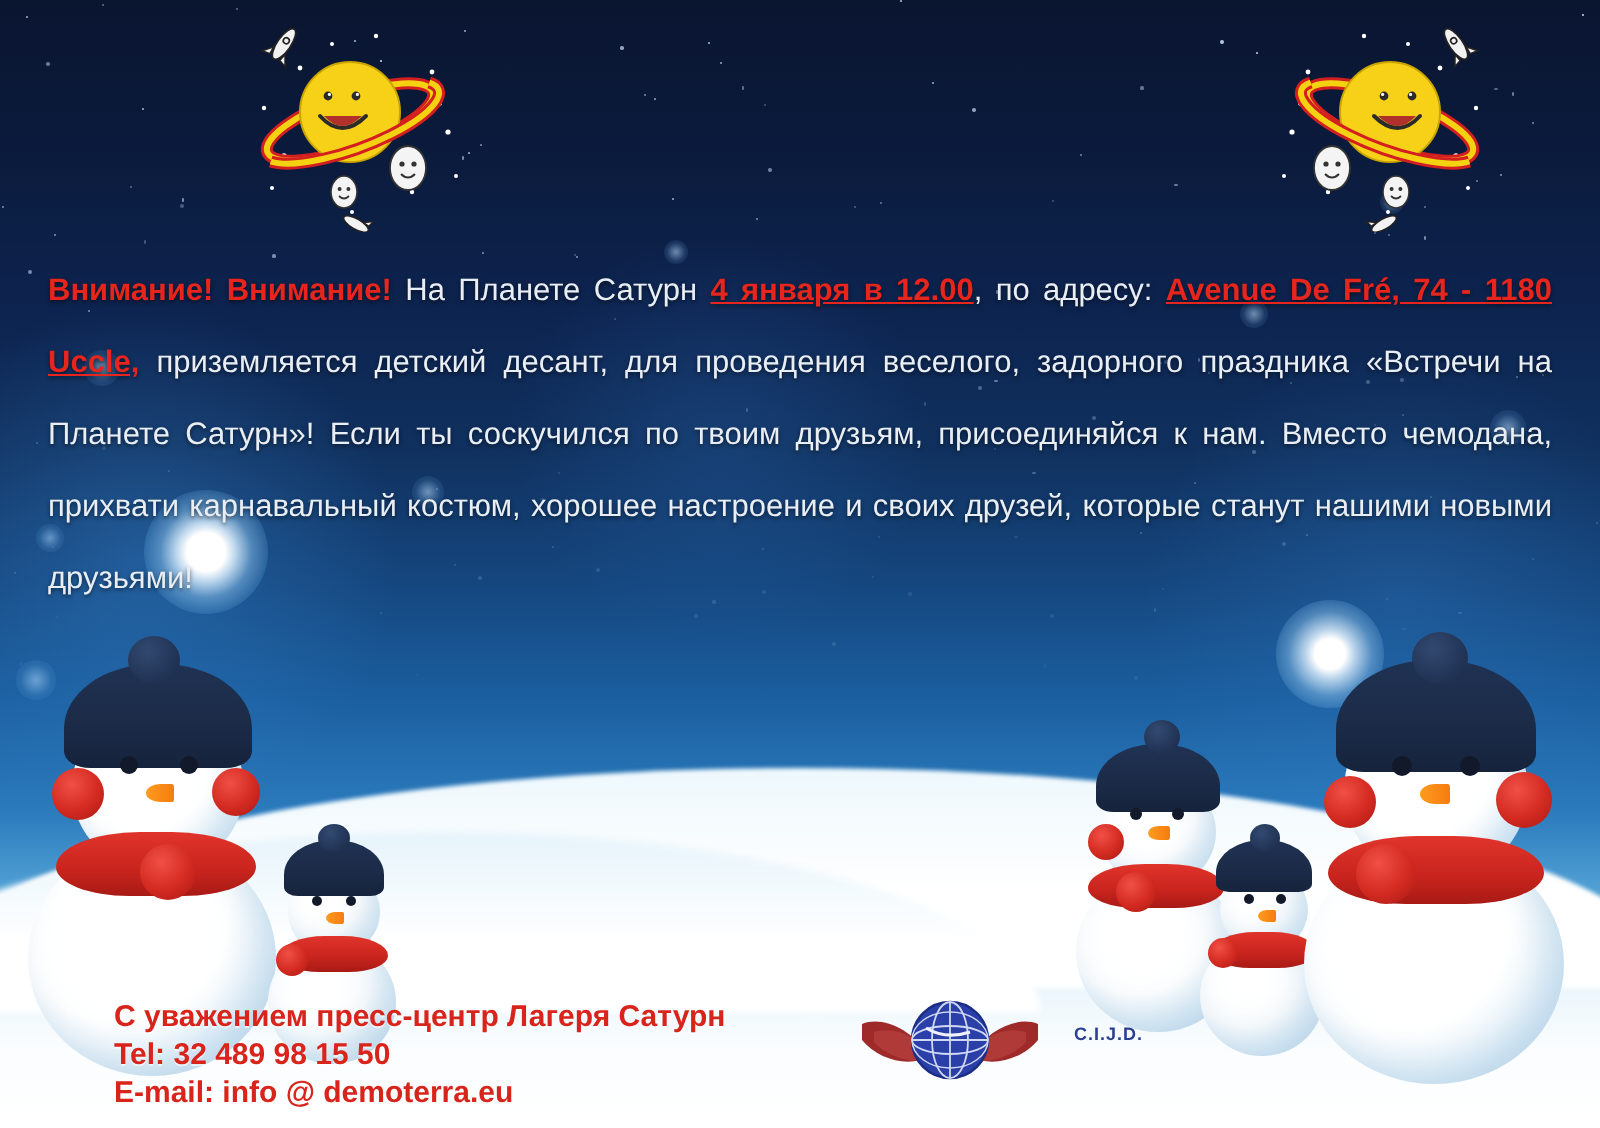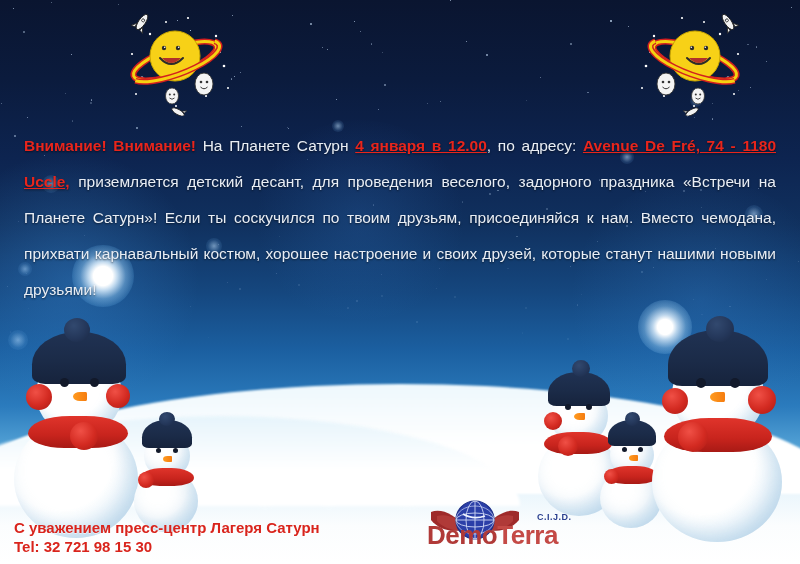--- a/index.html
+++ b/index.html
@@ -163,21 +163,21 @@
 
   
   .footer {
     position:absolute; left:14px; bottom:8px;
     color:#d9241c;
     font-weight:bold;
     font-size:15px;
     line-height:19px;
     text-shadow:0 1px 0 rgba(255,255,255,.55);
   }
-  .footer div { white-space:nowrap; }
+  .footer div { white-space:nowrap;margin-left:43px; }
 
   
   .logo { position:absolute; left:425px; bottom:10px; width:180px; height:60px; }
   .logo-cijd {
     position:absolute; left:112px; top:18px;
     font-size:9px; font-weight:bold; color:#2a3f8f;
     letter-spacing:.5px;
   }
   .logo-word {
     position:absolute; left:2px; top:26px;
@@ -555,35 +555,35 @@
     <div class="sm-earmuff" style="left:100px; top:56px; width:28px; height:28px;"></div>
     <div class="sm-eye" style="left:48px; top:48px; width:10px; height:10px;"></div>
     <div class="sm-eye" style="left:82px; top:48px; width:10px; height:10px;"></div>
     <div class="sm-nose" style="left:62px; top:62px; width:15px; height:10px;"></div>
     <div class="sm-scarf" style="left:16px; top:88px; width:108px; height:34px;"></div>
     <div class="sm-earmuff" style="left:30px; top:92px; width:30px; height:30px;"></div>
   </div>
 
   <div class="footer">
     <div>С уважением пресс-центр Лагеря Сатурн</div>
-    <div>Tel: 32 721 98 15 30</div>
+    <div>Tel: 32 489 98 15 50</div>
+    <div>E-mail: info @ demoterra.eu</div>
   </div>
 
   <div class="logo">
     <svg viewBox="0 0 180 60" width="180" height="60">
       <path d="M6,18 C16,14 30,20 40,34 C30,40 14,36 6,26 Z" fill="#9e2a2a"></path>
       <path d="M94,18 C84,14 70,20 60,34 C70,40 86,36 94,26 Z" fill="#9e2a2a"></path>
       <path d="M12,22 C22,19 34,24 42,35 C32,39 18,34 12,27 Z" fill="#b03a38"></path>
       <path d="M88,22 C78,19 66,24 58,35 C68,39 82,34 88,27 Z" fill="#b03a38"></path>
       <circle cx="50" cy="26" r="19" fill="#2b3fa8"></circle>
       <circle cx="50" cy="26" r="19" fill="none" stroke="#1c2d86" stroke-width="1.2"></circle>
       <ellipse cx="50" cy="26" rx="9" ry="19" fill="none" stroke="#cfd8f5" stroke-width="0.9"></ellipse>
       <ellipse cx="50" cy="26" rx="19" ry="7" fill="none" stroke="#cfd8f5" stroke-width="0.9"></ellipse>
       <ellipse cx="50" cy="26" rx="19" ry="14" fill="none" stroke="#cfd8f5" stroke-width="0.7"></ellipse>
       <line x1="31" y1="26" x2="69" y2="26" stroke="#cfd8f5" stroke-width="0.9"></line>
       <line x1="50" y1="7" x2="50" y2="45" stroke="#cfd8f5" stroke-width="0.9"></line>
       <path d="M38,20 q10,6 22,2" fill="none" stroke="#eef2ff" stroke-width="1.6"></path>
     </svg>
     <div class="logo-cijd">C.I.J.D.</div>
-    <div class="logo-word"><span class="logo-demo">Demo</span><span class="logo-terra">Terra</span></div>
   </div>
 
 </div>
 
 </body></html>

